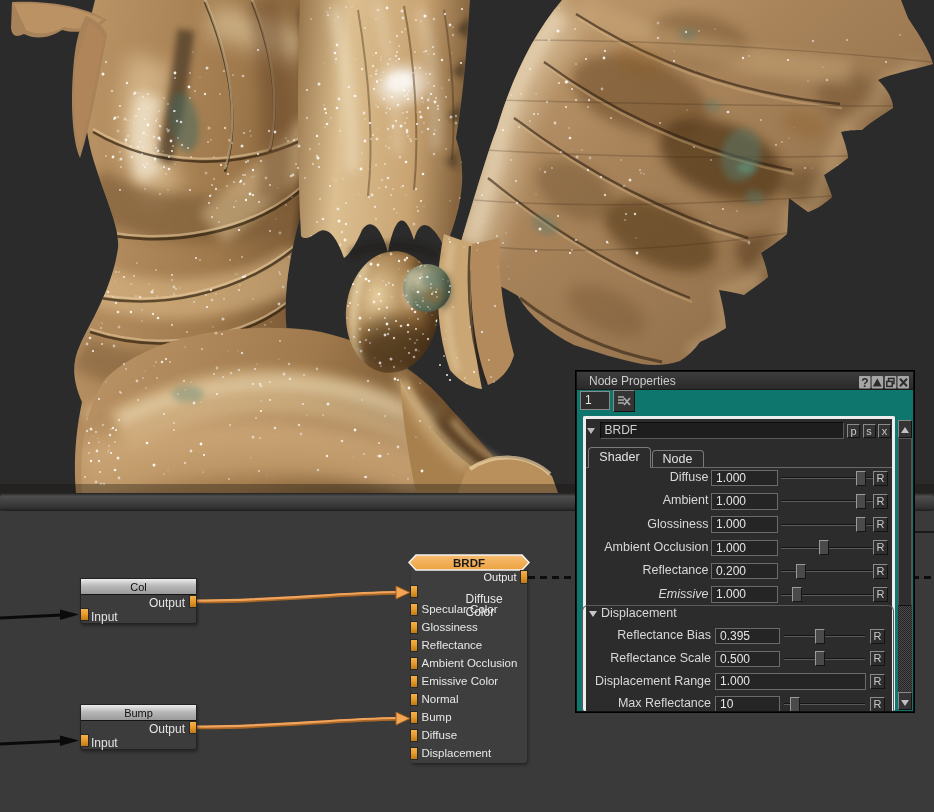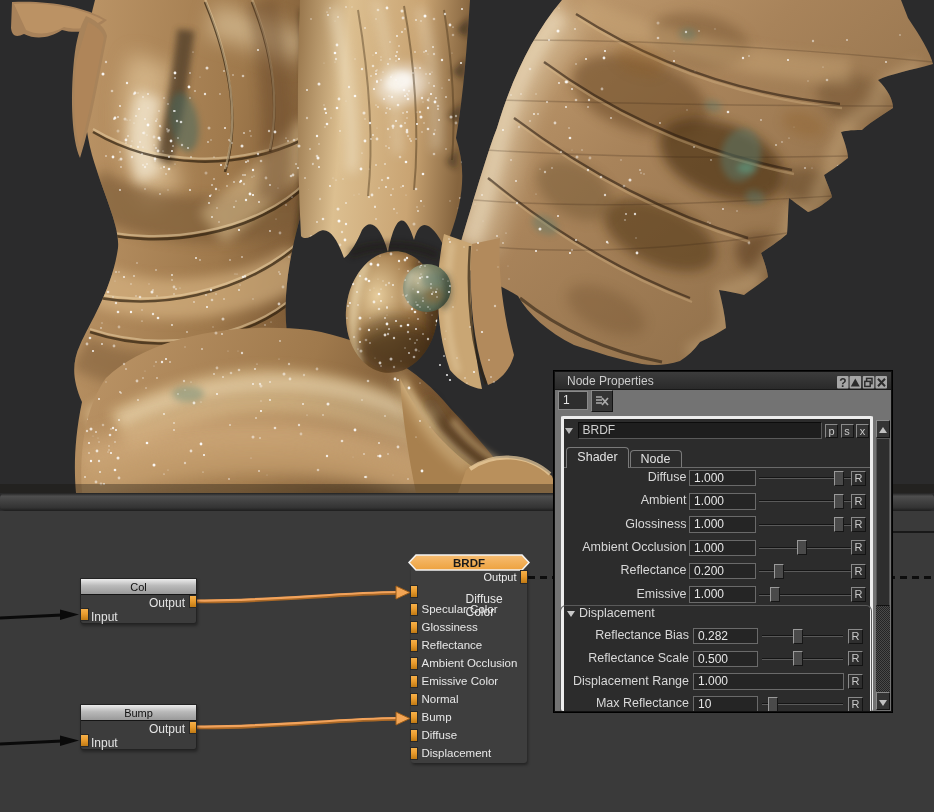--- a/index.html
+++ b/index.html
@@ -11,22 +11,22 @@
     background:linear-gradient(#222 0%,#4e4e4e 18%,#424242 45%,#343434 80%,#1e1e1e 100%);
     border-radius:5px;}
   #editor{position:absolute;left:0;top:511px;width:934px;height:301px;background:#3a3a3a;}
   
   .node{position:absolute;background:#3c3c3c;border:1px solid #232323;border-radius:0 0 3px 3px;box-shadow:1px 2px 3px rgba(0,0,0,.35);}
   .nhead{height:16px;background:linear-gradient(#ececec,#b9b9b9 45%,#9a9a9a);
     color:#111;font-size:11px;text-align:center;line-height:16px;border-bottom:1px solid #151515;}
   .nrow{position:relative;height:13px;color:#e4e4e4;font-size:12px;line-height:13px;}
   .port{position:absolute;width:8px;height:12px;background:linear-gradient(#f5b04a 0%,#ea9c2e 45%,#c07a14 100%);border:1px solid #282828;}
   
-  #panel{position:absolute;left:554px;top:371px;width:338px;height:341px;
-    background:#737373;border:1px solid #101010;box-shadow:0 0 0 1px #000;}
+  #panel{position:absolute;left:576px;top:371px;width:338px;height:341px;
+    background:#0f766e;border:1px solid #101010;box-shadow:0 0 0 1px #000;}
   .ptitle{position:absolute;left:0;top:0;width:100%;height:18px;
     background:linear-gradient(#3c3c3c,#2a2a2a);border-bottom:1px solid #1a1a1a;
     color:#cccccc;font-size:12px;line-height:18px;padding-left:12px;}
   .field{position:absolute;background:#252525;border:1px solid #6a6a6a;color:#e6e6e6;
     font-size:12px;line-height:15px;padding-left:4px;}
   .lbl{position:absolute;color:#d8d8d8;font-size:12.5px;text-align:right;}
   .rbtn{position:absolute;width:15px;height:15px;background:#2e2e2e;color:#c8c8c8;
     border-top:1px solid #8a8a8a;border-left:1px solid #8a8a8a;border-right:1px solid #141414;border-bottom:1px solid #141414;
     font-size:11px;text-align:center;line-height:13px;}
   .groove{position:absolute;height:2px;background:#151515;border-bottom:1px solid #5a5a5a;}
@@ -1304,30 +1304,30 @@
   <div class="lbl" style="left:1.5px;top:167.9px;width:130px;">Ambient Occlusion</div>
   <div class="field" style="left:134px;top:167.7px;width:66.5px;height:16.5px;">1.000</div>
   <div class="groove" style="left:204px;top:174.9px;width:91.5px;"></div>
   <div class="handle" style="left:242px;top:168.4px;"></div>
   <div class="rbtn" style="left:296px;top:168.4px;">R</div>
   <div class="lbl" style="left:1.5px;top:191.2px;width:130px;">Reflectance</div>
   <div class="field" style="left:134px;top:190.9px;width:66.5px;height:16.5px;">0.200</div>
   <div class="groove" style="left:204px;top:198.2px;width:91.5px;"></div>
   <div class="handle" style="left:219px;top:191.7px;"></div>
   <div class="rbtn" style="left:296px;top:191.7px;">R</div>
-  <div class="lbl" style="left:1.5px;top:214.5px;width:130px;">Emissive</div>
+  <div class="lbl" style="left:1.5px;top:214.5px;width:130px;font-style:italic;">Emissive</div>
   <div class="field" style="left:134px;top:214.2px;width:66.5px;height:16.5px;">1.000</div>
   <div class="groove" style="left:204px;top:221.5px;width:91.5px;"></div>
   <div class="handle" style="left:214.5px;top:215.0px;"></div>
   <div class="rbtn" style="left:296px;top:215.0px;">R</div>
   <div style="position:absolute;left:4.5px;top:233px;width:312px;height:110px;border:1px solid #5a5a5a;border-radius:6px;border-bottom:none;"></div>
   <div style="position:absolute;left:12px;top:239px;width:0;height:0;border-left:4.5px solid transparent;border-right:4.5px solid transparent;border-top:6.5px solid #c8c8c8;"></div>
   <div style="position:absolute;left:24px;top:233.5px;color:#d8d8d8;font-size:12.5px;">Displacement</div>
   <div class="lbl" style="left:4px;top:256.0px;width:130px;">Reflectance Bias</div>
-  <div class="field" style="left:138px;top:255.8px;width:65px;height:16.5px;">0.282</div>
+  <div class="field" style="left:138px;top:255.8px;width:65px;height:16.5px;">0.395</div>
   <div class="groove" style="left:207px;top:263.0px;width:81px;"></div>
   <div class="handle" style="left:237.9px;top:256.5px;"></div>
   <div class="rbtn" style="left:293px;top:256.5px;">R</div>
   <div class="lbl" style="left:4px;top:278.8px;width:130px;">Reflectance Scale</div>
   <div class="field" style="left:138px;top:278.6px;width:65px;height:16.5px;">0.500</div>
   <div class="groove" style="left:207px;top:285.8px;width:81px;"></div>
   <div class="handle" style="left:237.7px;top:279.3px;"></div>
   <div class="rbtn" style="left:293px;top:279.3px;">R</div>
   <div class="lbl" style="left:4px;top:301.6px;width:130px;">Displacement Range</div>
   <div class="field" style="left:138px;top:301.4px;width:151.3px;height:16.5px;">1.000</div>

